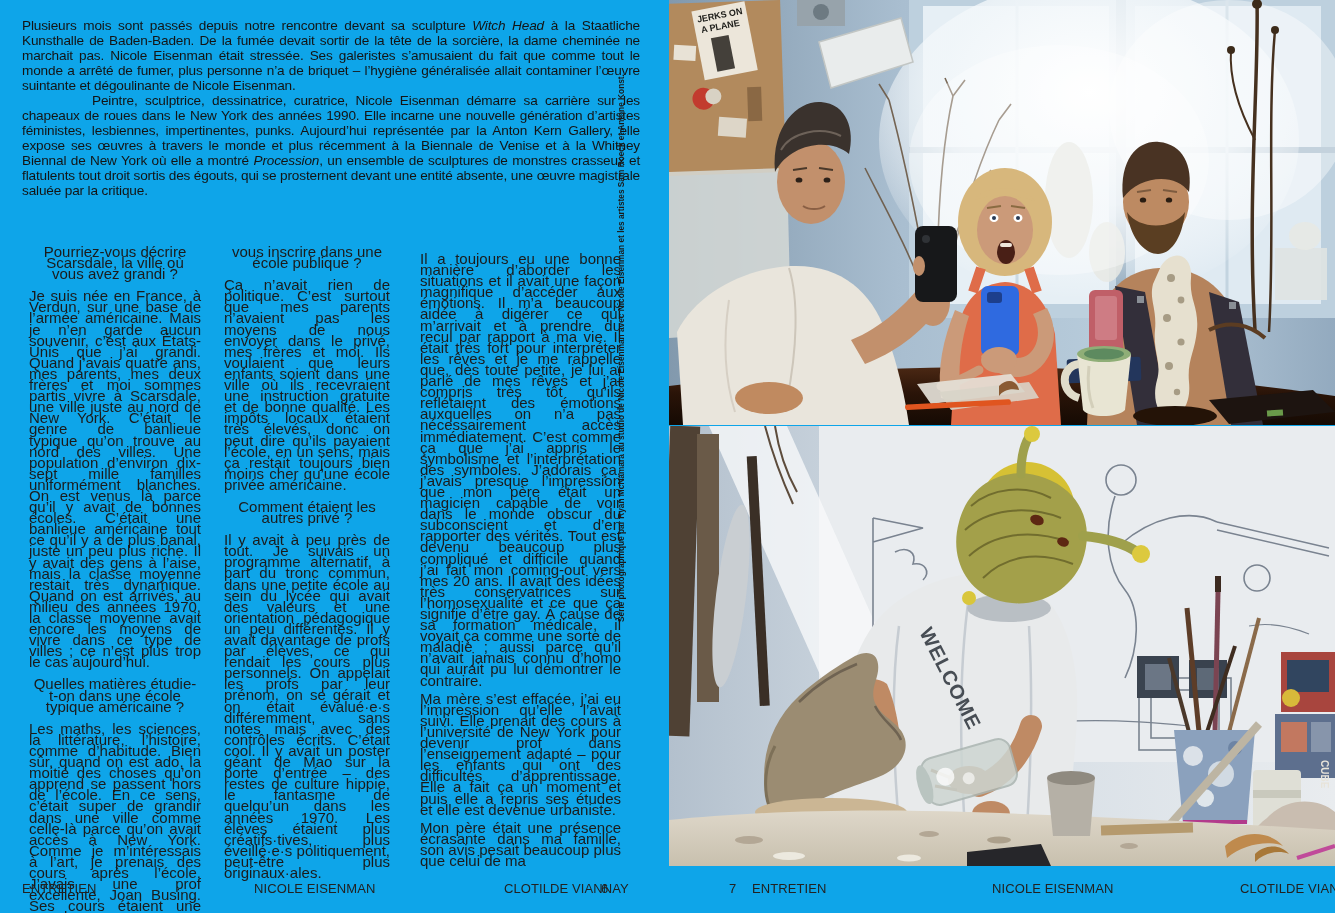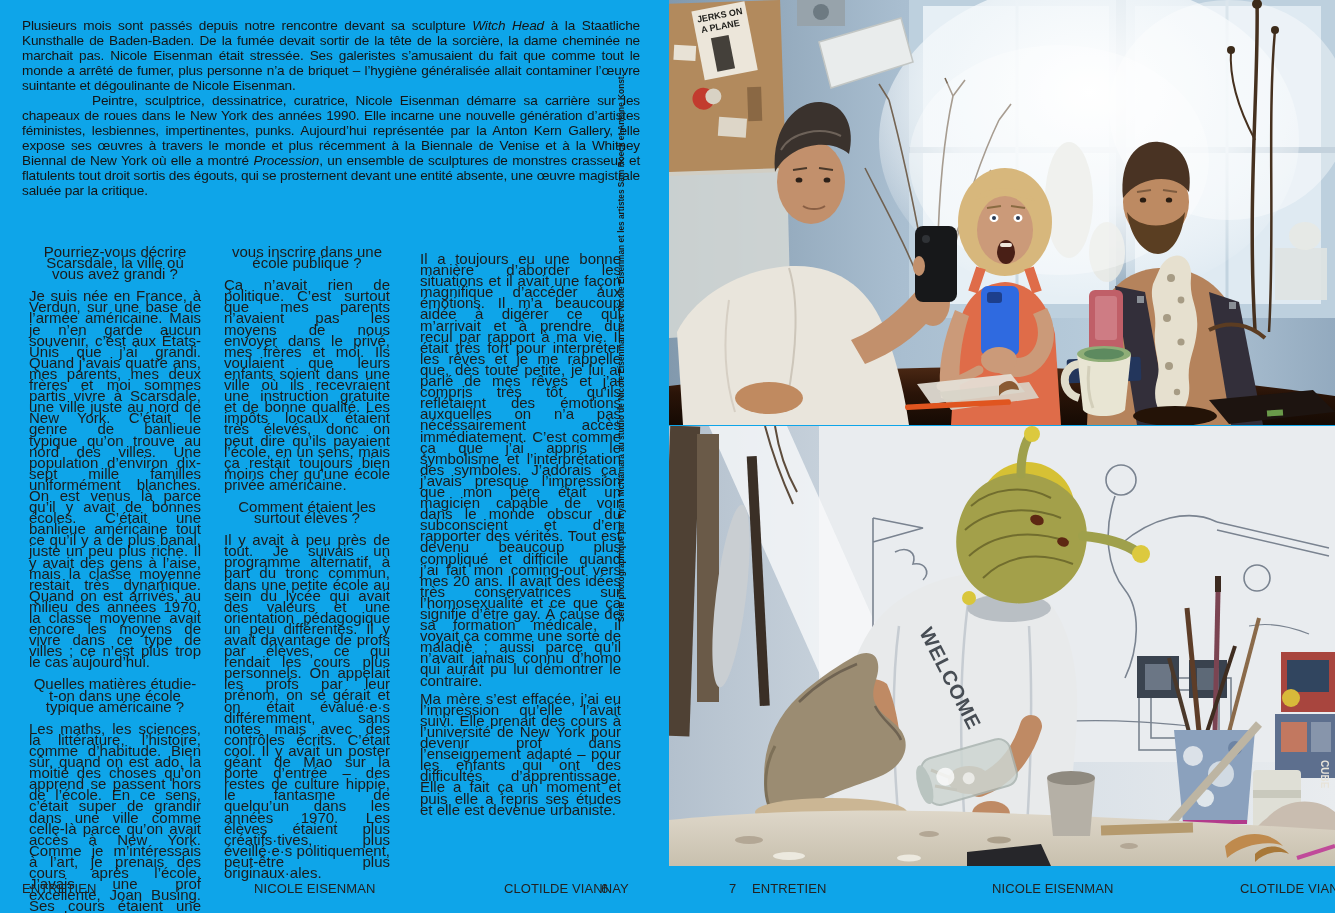--- a/index.html
+++ b/index.html
@@ -47,27 +47,28 @@
       <div class="q first">Pourriez-vous décrire Scarsdale, la ville où vous avez grandi ?</div>
       <div class="a">Je suis née en France, à Verdun, sur une base de l’armée américaine. Mais je n’en garde aucun souvenir, c’est aux États-Unis que j’ai grandi. Quand j’avais quatre ans, mes parents, mes deux frères et moi sommes partis vivre à Scarsdale, une ville juste au nord de New York. C’était le genre de banlieue typique qu’on trouve au nord des villes. Une population d’environ dix-sept mille familles uniformément blanches. On est venus là parce qu’il y avait de bonnes écoles. C’était une banlieue américaine tout ce qu’il y a de plus banal, juste un peu plus riche. Il y avait des gens à l’aise, mais la classe moyenne restait très dynamique. Quand on est arrivés, au milieu des années 1970, la classe moyenne avait encore les moyens de vivre dans ce type de villes ; ce n’est plus trop le cas aujourd’hui.</div>
       <div class="q">Quelles matières étudie-t-on dans une école typique américaine ?</div>
       <div class="a">Les maths, les sciences, la littérature, l’histoire, comme d’habitude. Bien sûr, quand on est ado, la moitié des choses qu’on apprend se passent hors de l’école. En ce sens, c’était super de grandir dans une ville comme celle-là parce qu’on avait accès à New York. Comme je m’intéressais à l’art, je prenais des cours après l’école. J’avais une prof excellente, Joan Busing. Ses cours étaient une grande source d’inspiration ; elle nous rappelait tout le temps que l’art est un mode de vie. Je me suis formée pendant six ans avec elle avant de partir à la fac.</div>
       <div class="q">Était-ce un choix politique de la part de vos parents de</div>
     </div>
 
     <div class="col col2">
       <div class="q first">vous inscrire dans une école publique ?</div>
       <div class="a">Ça n’avait rien de politique. C’est surtout que mes parents n’avaient pas les moyens de nous envoyer dans le privé, mes frères et moi. Ils voulaient que leurs enfants soient dans une ville où ils recevraient une instruction gratuite et de bonne qualité. Les impôts locaux étaient très élevés, donc on peut dire qu’ils payaient l’école, en un sens, mais ça restait toujours bien moins cher qu’une école privée américaine.</div>
-      <div class="q">Comment étaient les surtout élèves ?</div>
+      <div class="q">Comment étaient les autres privé ?</div>
       <div class="a">Il y avait à peu près de tout. Je suivais un programme alternatif, à part du tronc commun, dans une petite école au sein du lycée qui avait des valeurs et une orientation pédagogique un peu différentes. Il y avait davantage de profs par élèves, ce qui rendait les cours plus personnels. On appelait les profs par leur prénom, on se gérait et on était évalué·e·s différemment, sans notes mais avec des contrôles écrits. C’était cool. Il y avait un poster géant de Mao sur la porte d’entrée – des restes de culture hippie, le fantasme de quelqu’un dans les années 1970. Les élèves étaient plus créatifs·tives, plus éveillé·e·s politiquement, peut-être plus originaux·ales.</div>
     </div>
 
     <div class="col col3">
       <div class="a">Il a toujours eu une bonne manière d’aborder les situations et il avait une façon magnifique d’accéder aux émotions. Il m’a beaucoup aidée à digérer ce qui m’arrivait et à prendre du recul par rapport à ma vie. Il était très fort pour interpréter les rêves et je me rappelle que, dès toute petite, je lui ai parlé de mes rêves et j’ai compris très tôt qu’ils reflétaient des émotions auxquelles on n’a pas nécessairement accès immédiatement. C’est comme ça que j’ai appris le symbolisme et l’interprétation des symboles. J’adorais ça, j’avais presque l’impression que mon père était un magicien capable de voir dans le monde obscur du subconscient et d’en rapporter des vérités. Tout est devenu beaucoup plus compliqué et difficile quand j’ai fait mon coming-out vers mes 20 ans. Il avait des idées très conservatrices sur l’homosexualité et ce que ça signifie d’être gay. À cause de sa formation médicale, il voyait ça comme une sorte de maladie ; aussi parce qu’il n’avait jamais connu d’homo qui aurait pu lui démontrer le contraire.</div>
       <div class="a">Ma mère s’est effacée, j’ai eu l’impression qu’elle l’avait suivi. Elle prenait des cours à l’université de New York pour devenir prof dans l’enseignement adapté – pour les enfants qui ont des difficultés d’apprentissage. Elle a fait ça un moment et puis elle a repris ses études et elle est devenue urbaniste.</div>
+      <div class="a cont">Mon père était une présence écrasante dans ma famille, son avis pesait beaucoup plus que celui de ma</div>
     </div>
 
     <span class="foot f-sec-l">ENTRETIEN</span>
     <span class="foot f-sub-l">NICOLE EISENMAN</span>
     <span class="foot f-aut-l">CLOTILDE VIANNAY</span>
     <span class="foot f-pg-l">6</span>
   </section>
 
   <section>
     <div class="caption-vertical">Série photographique par Ryan McNamara au studio de Nicole Eisenman avec Nicole Eisenman et les artistes Sam Roeck et Antone Konst.</div>

